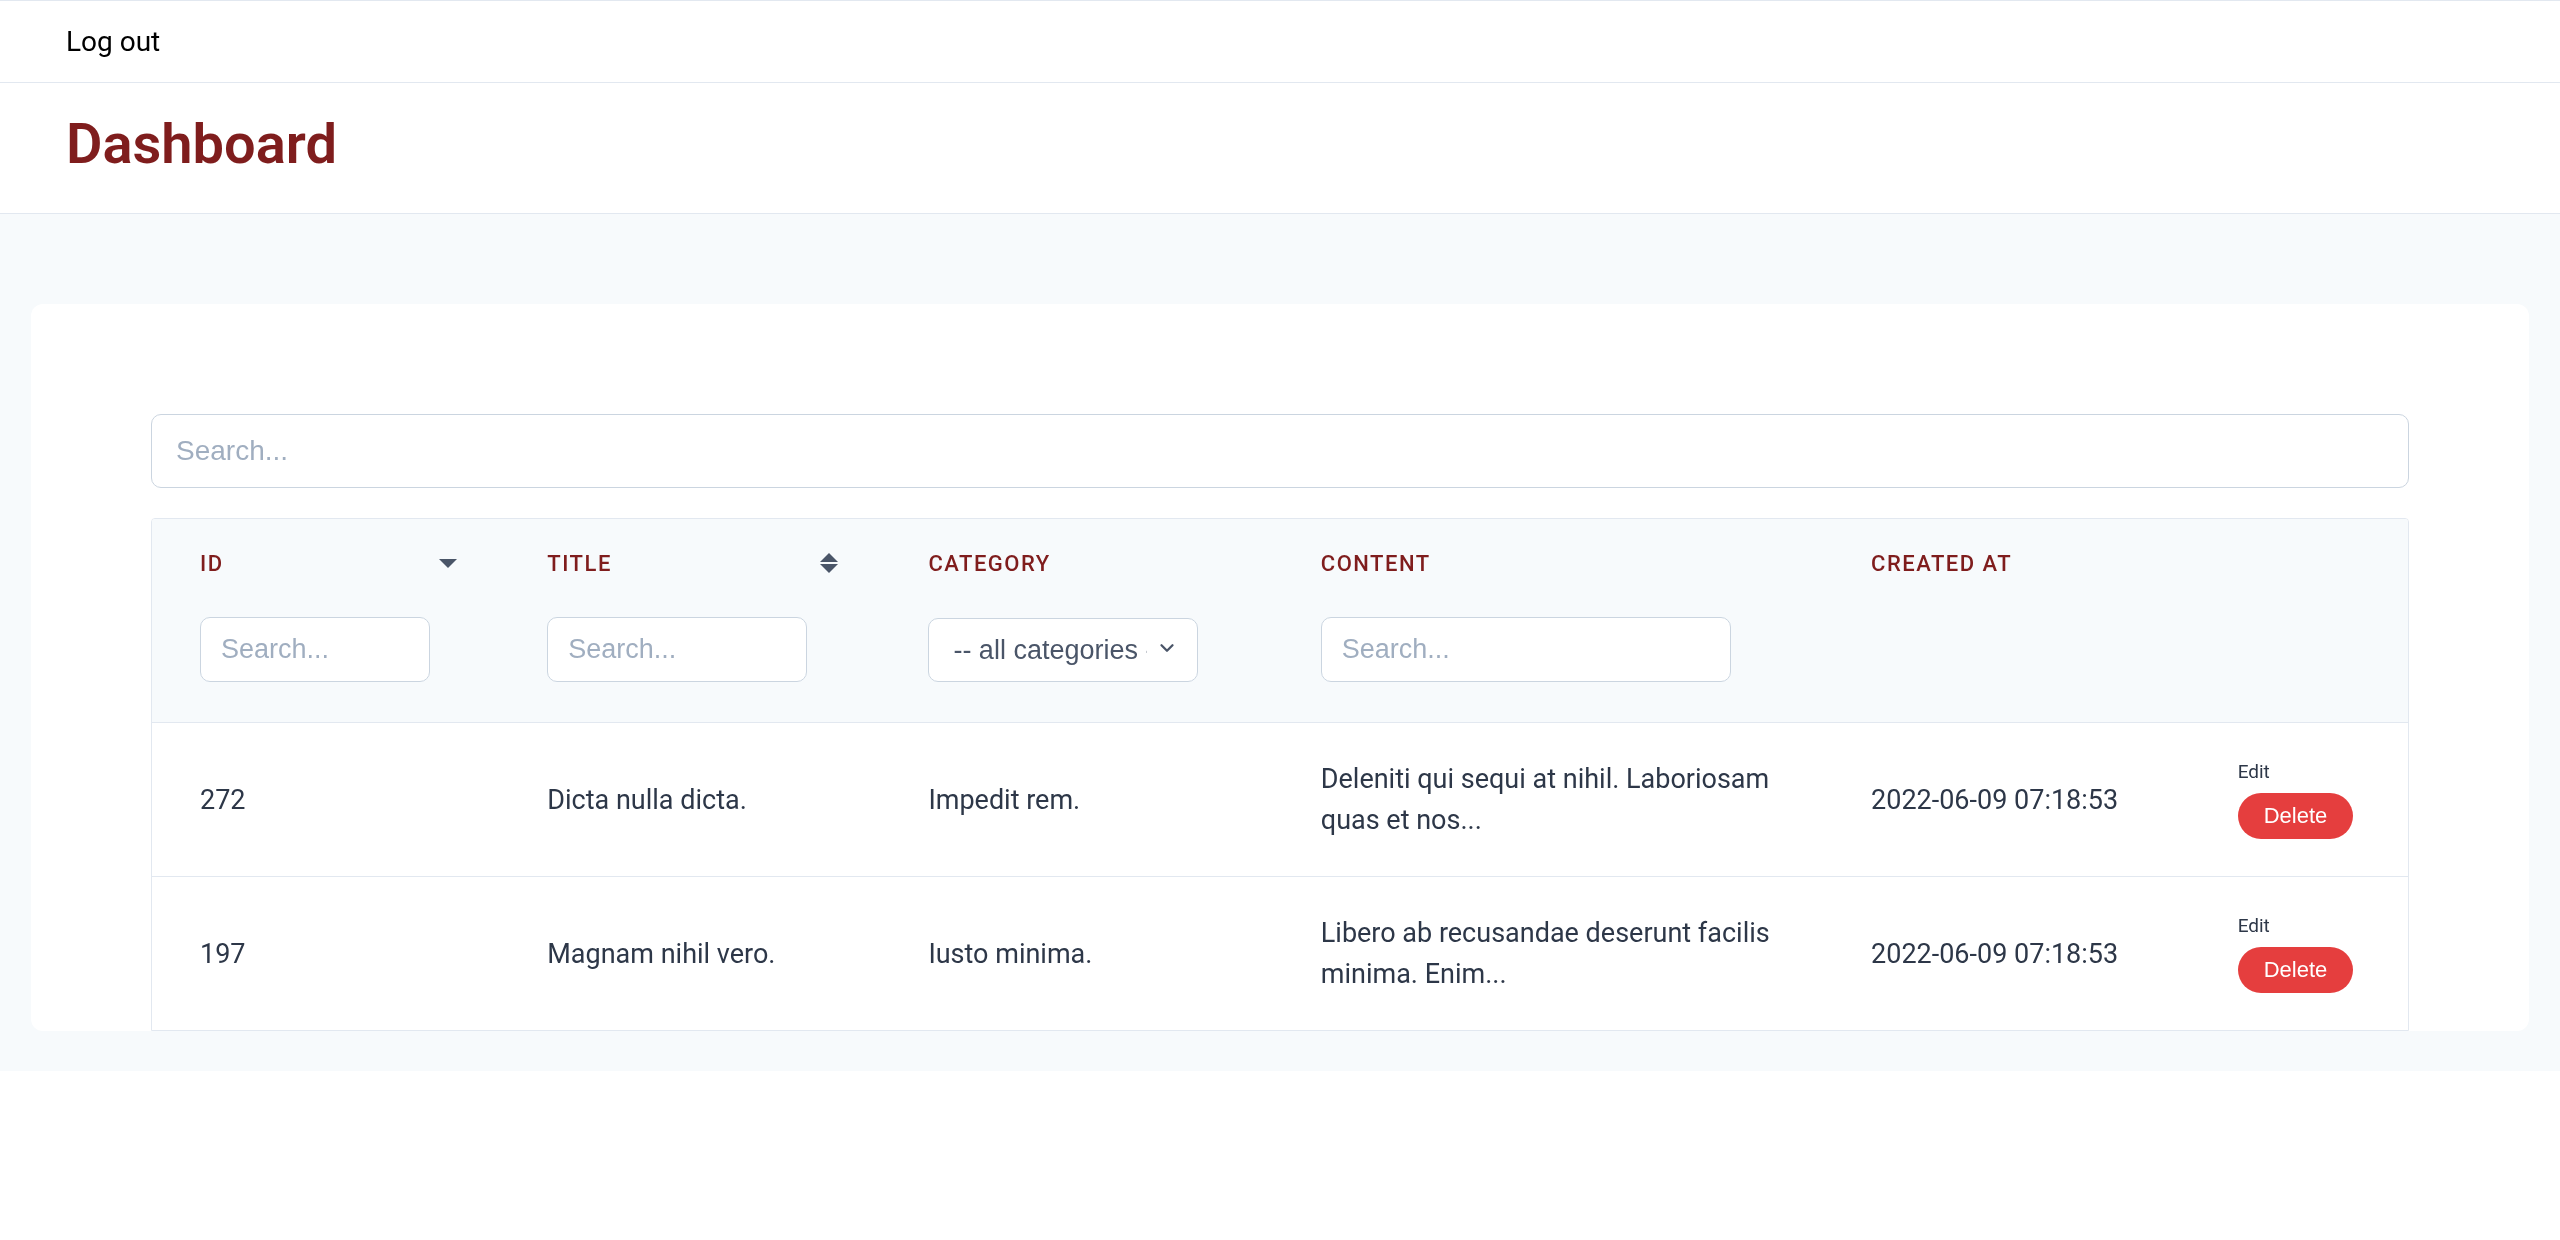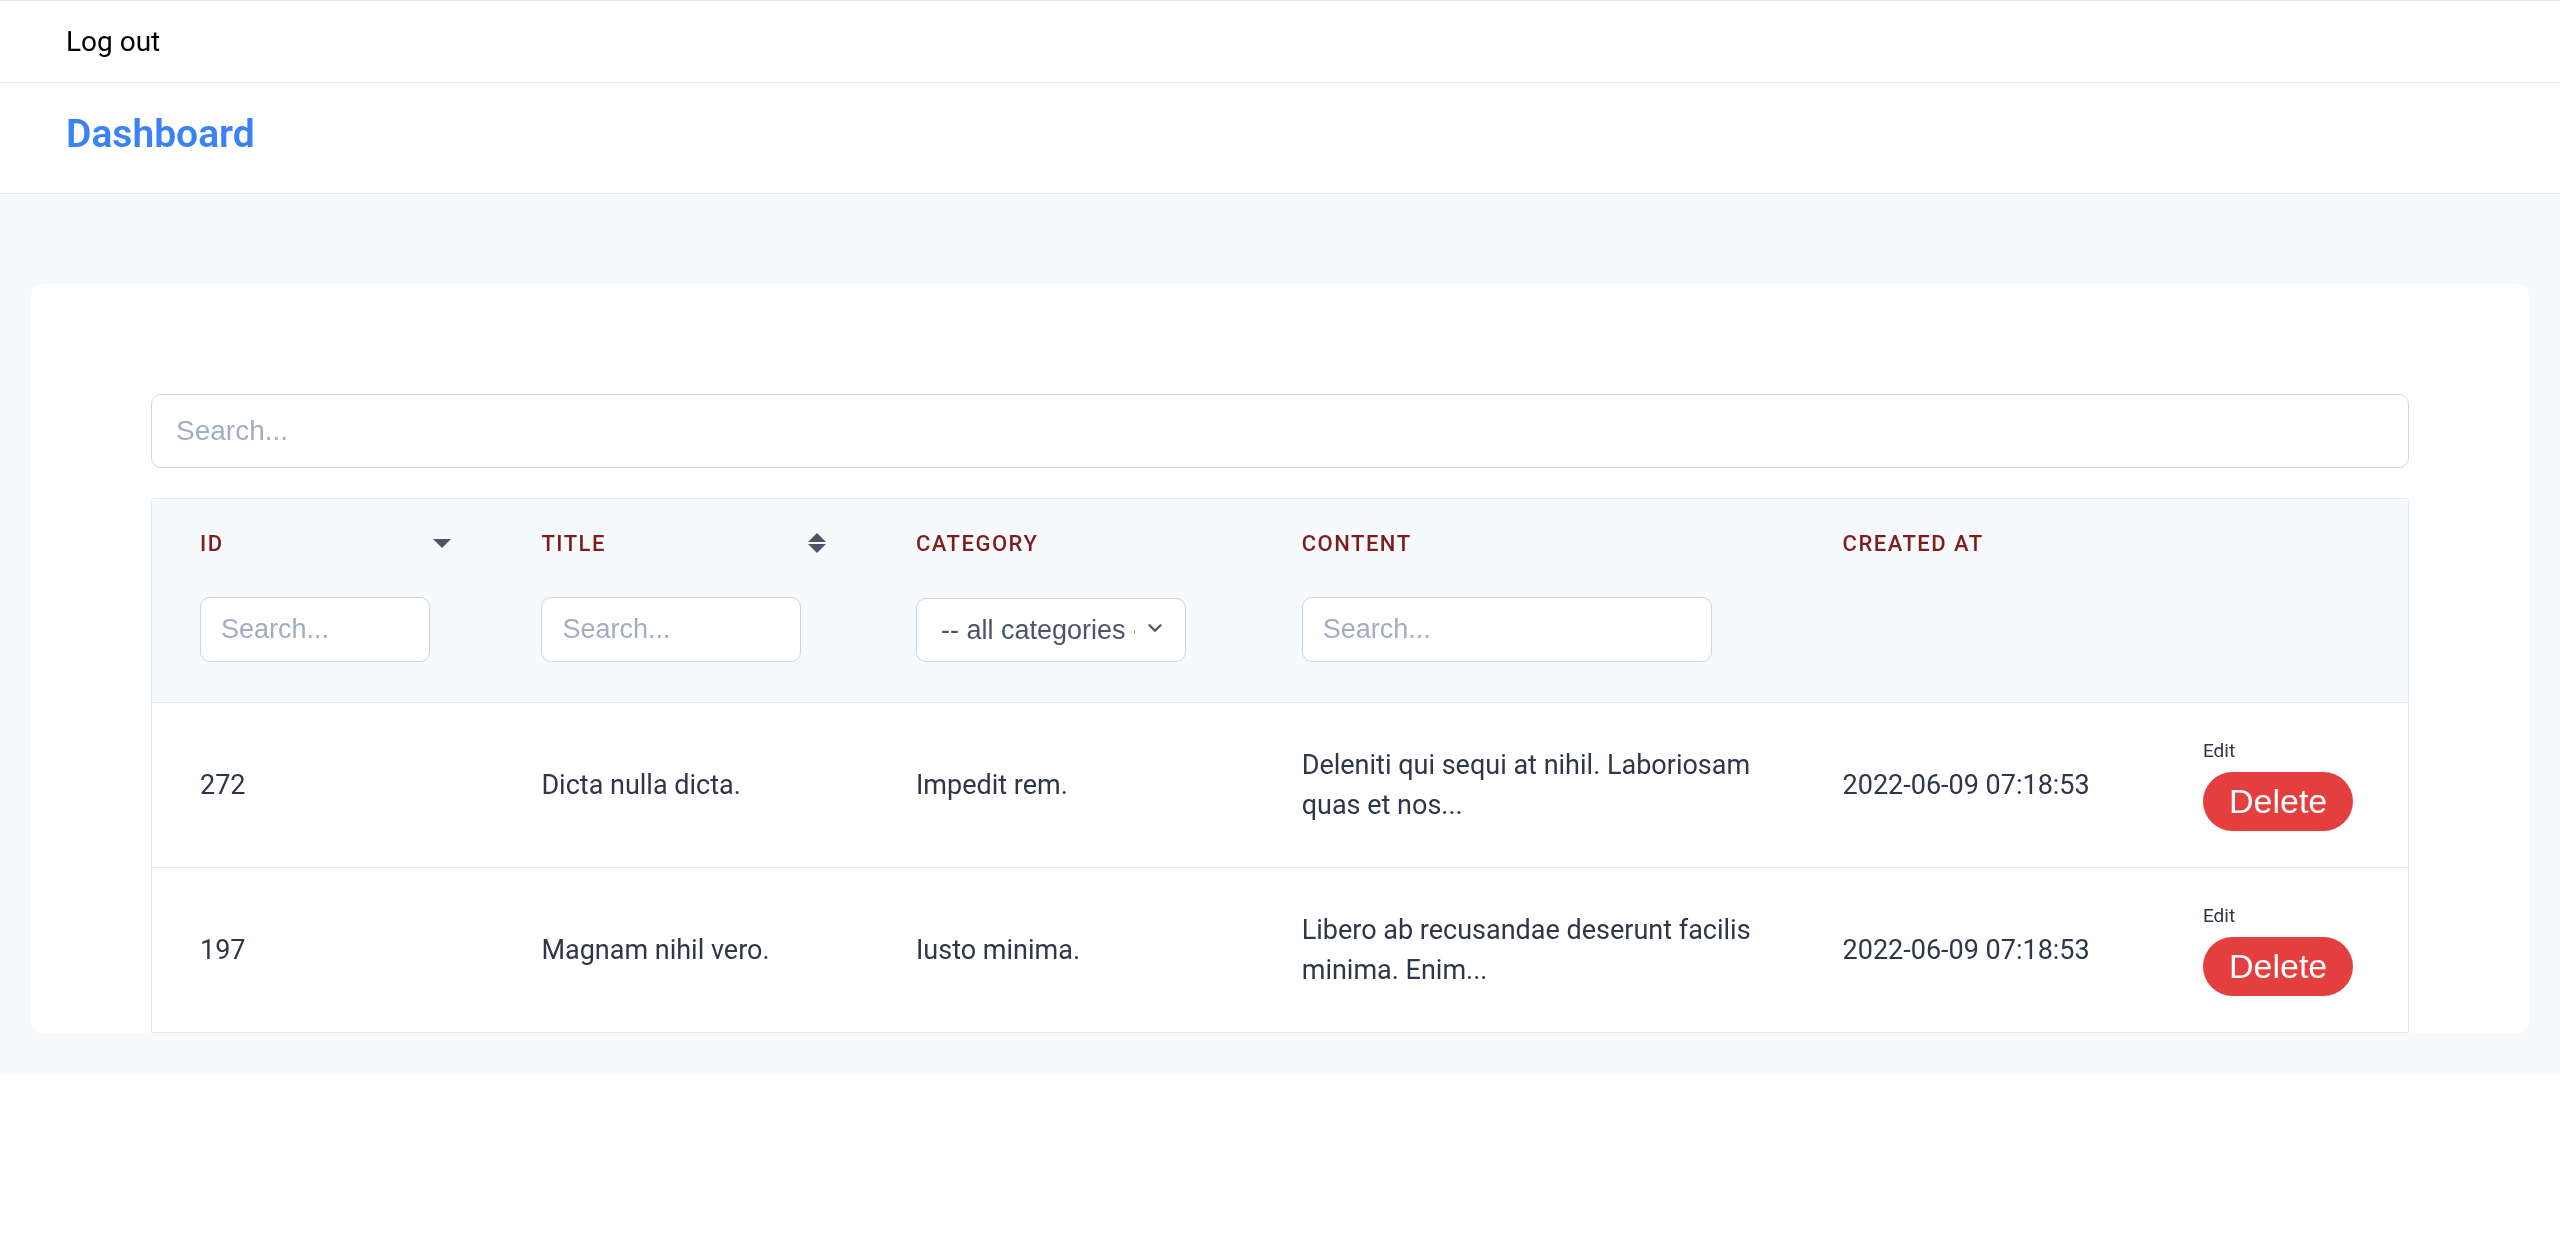--- a/index.html
+++ b/index.html
@@ -44,23 +44,23 @@
       font-size: 28px;
       color: #000000;
       cursor: pointer;
     }
     .page-header {
       padding: 28px 66px 36px;
       border-bottom: 1px solid #e2e8f0;
       background: #fff;
     }
     .page-title {
-      font-size: 39px;
+      font-size: 56px;
       font-weight: 600;
-      color: #3b82f6;
+      color: #7f1d1d;
     }
     .content-area {
       background: #f7fafc;
       padding: 90px 31px 40px;
       min-height: 800px;
     }
     .card {
       background: #fff;
       border-radius: 12px;
       padding: 110px 120px 0;
@@ -186,21 +186,21 @@
     .edit-link {
       display: block;
       font-size: 19px;
       color: #2d3748;
       cursor: pointer;
       margin-bottom: 10px;
     }
     .delete-btn {
       display: inline-block;
       padding: 10px 26px;
-      font-size: 34px;
+      font-size: 22px;
       font-weight: 500;
       color: #fff;
       background: #e53e3e;
       border: none;
       border-radius: 999px;
       cursor: pointer;
     }
   </style>
 </head>
 <body>

